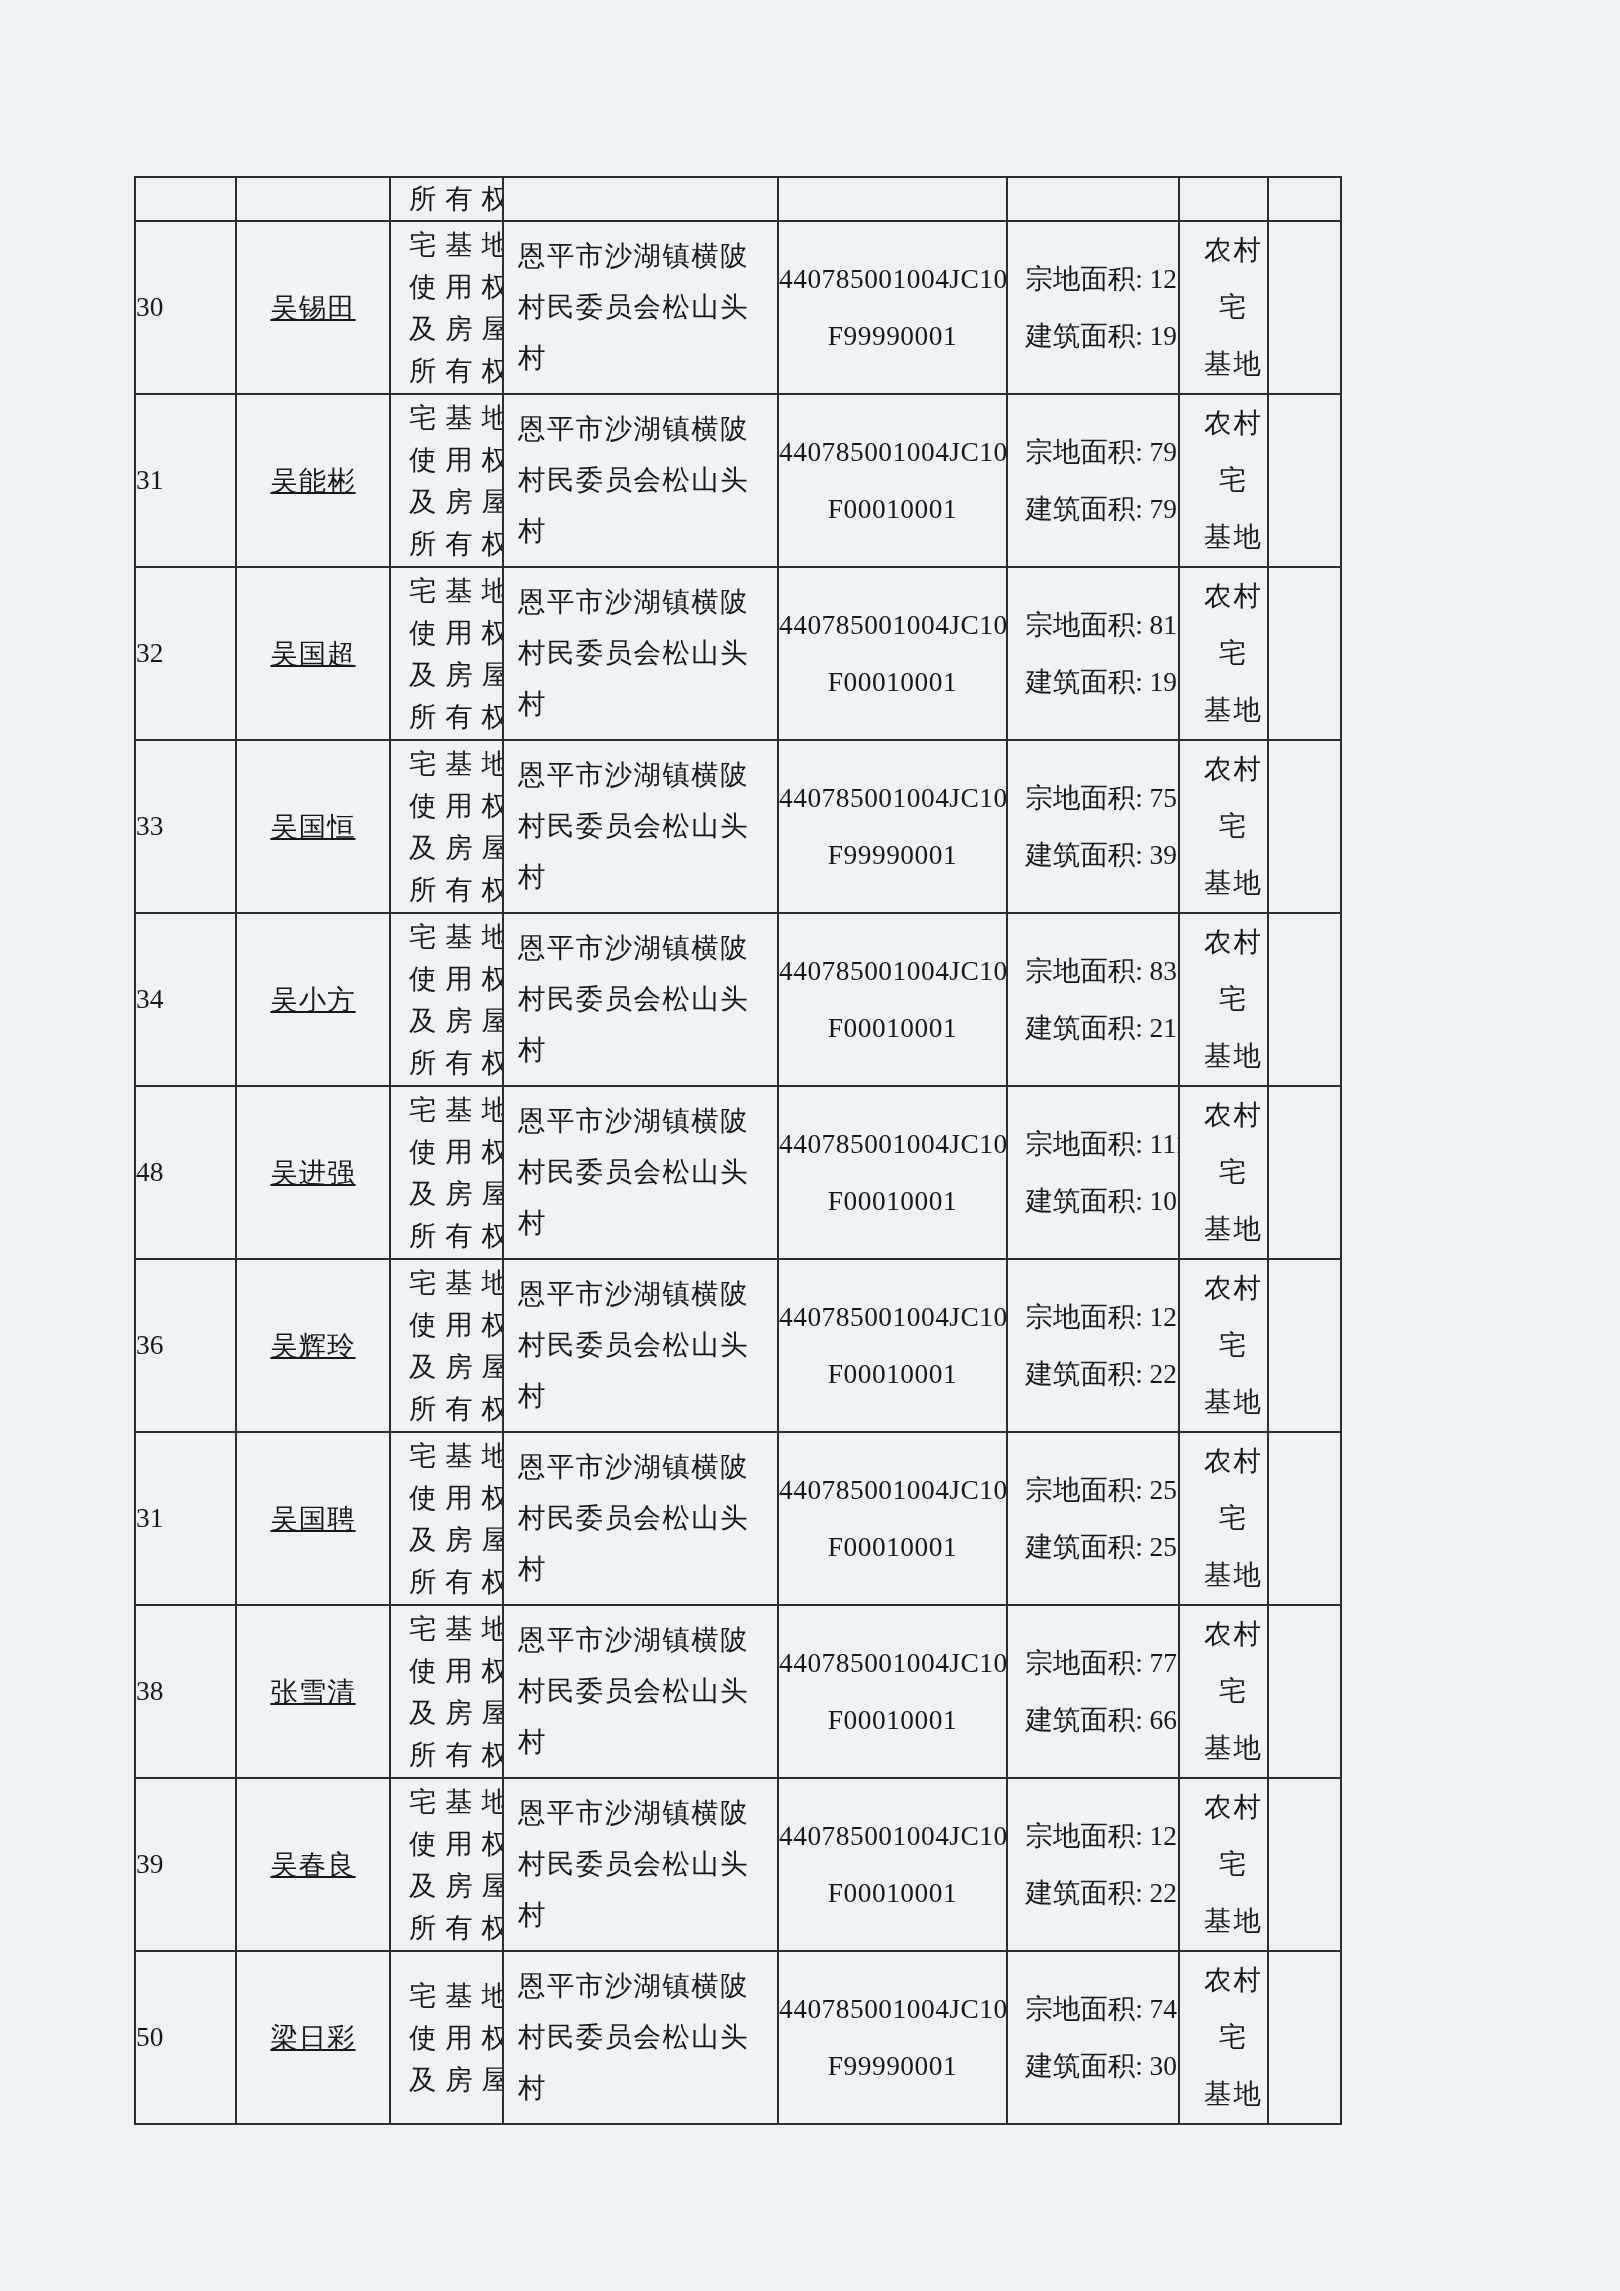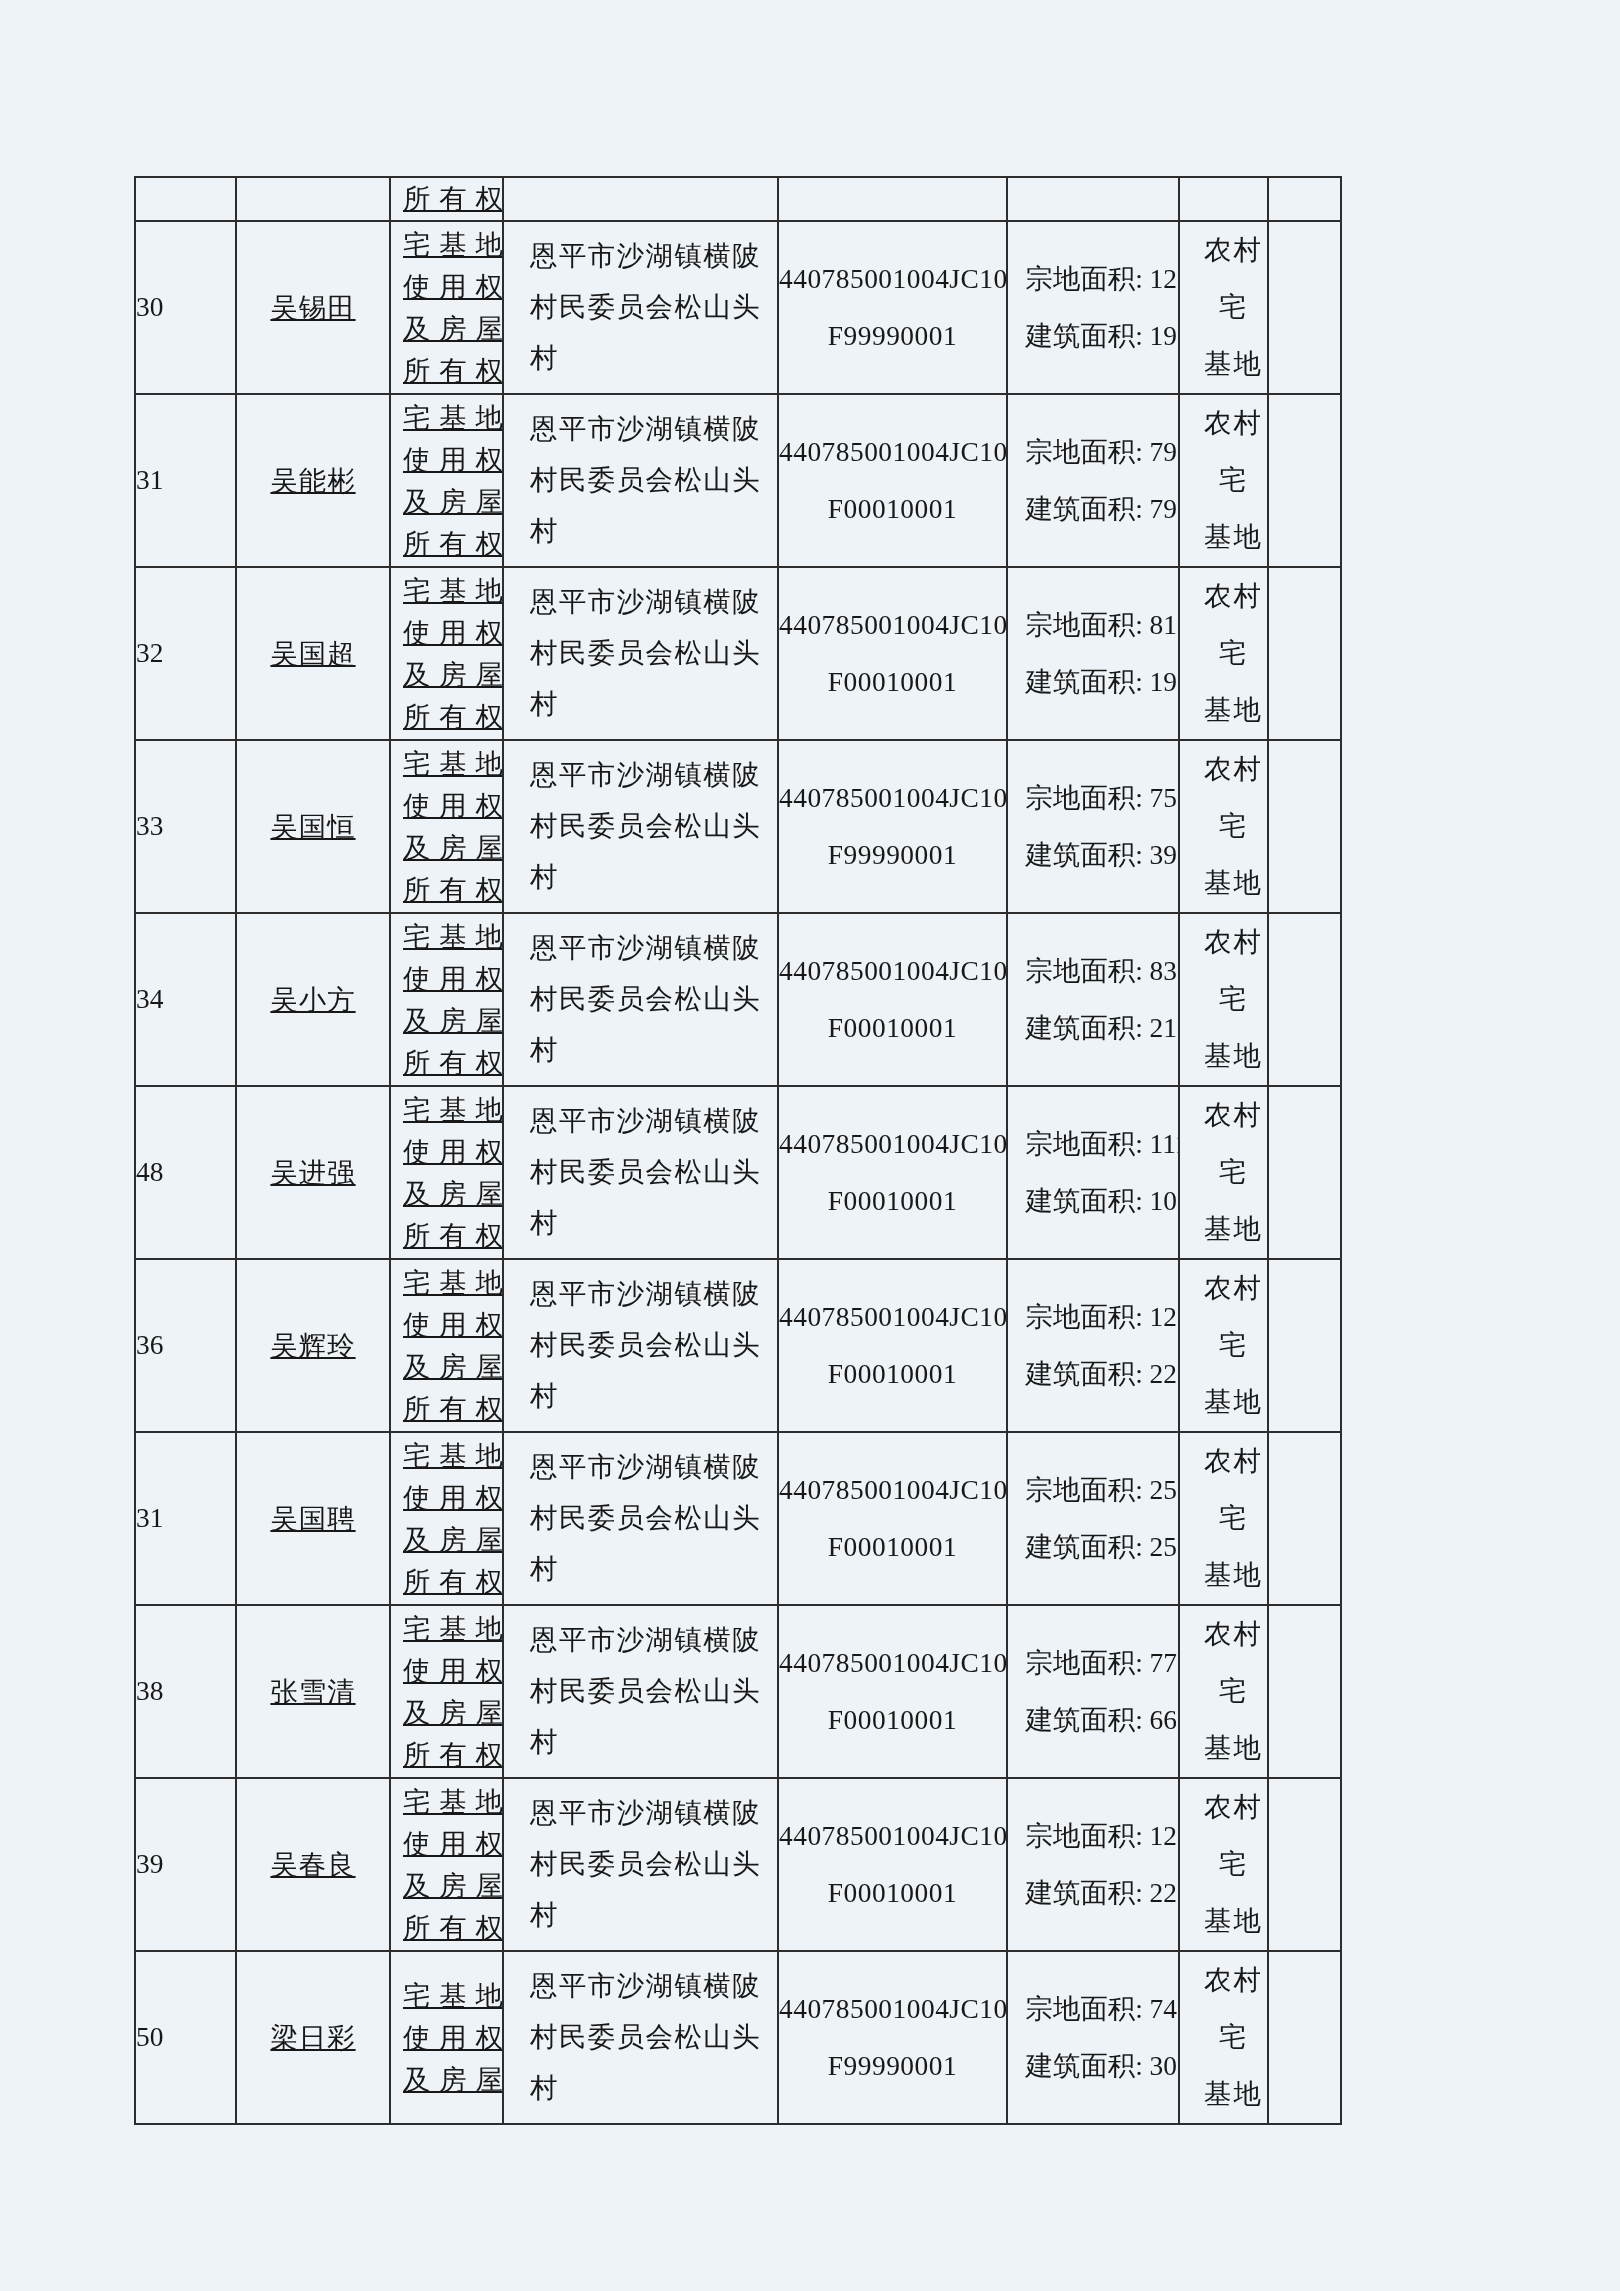--- a/index.html
+++ b/index.html
@@ -35,29 +35,28 @@
   tr.partial   { height: 44px;  }
   tbody tr.row:last-child { height: 128px; }
 
   td.c-no   { text-align: left; font-size: 27.4px; }
   td.c-name { text-align: center; letter-spacing: 1px; text-decoration: underline; }
 
   td.c-rights { text-align: center; }
   td.c-rights div {
     line-height: 42px;
     letter-spacing: 8.8px;
-    padding-left: 12px; 
+    padding-left: 18px; 
     white-space: nowrap;
-    text-decoration: underline;
   }
   tr.partial td.c-rights div { line-height: 40px; }
 
   td.c-loc { text-align: left; }
   td.c-loc div {
-    padding-left: 26px;
+    padding-left: 14px;
     line-height: 51px;
     white-space: nowrap;
     letter-spacing: 1.5px;
   }
 
   td.c-cert { text-align: center; }
   td.c-cert div { line-height: 57px; letter-spacing: 0.5px; }
 
   td.c-area { text-align: left; }
   td.c-area div { padding-left: 17.6px; line-height: 57px; white-space: nowrap; }

